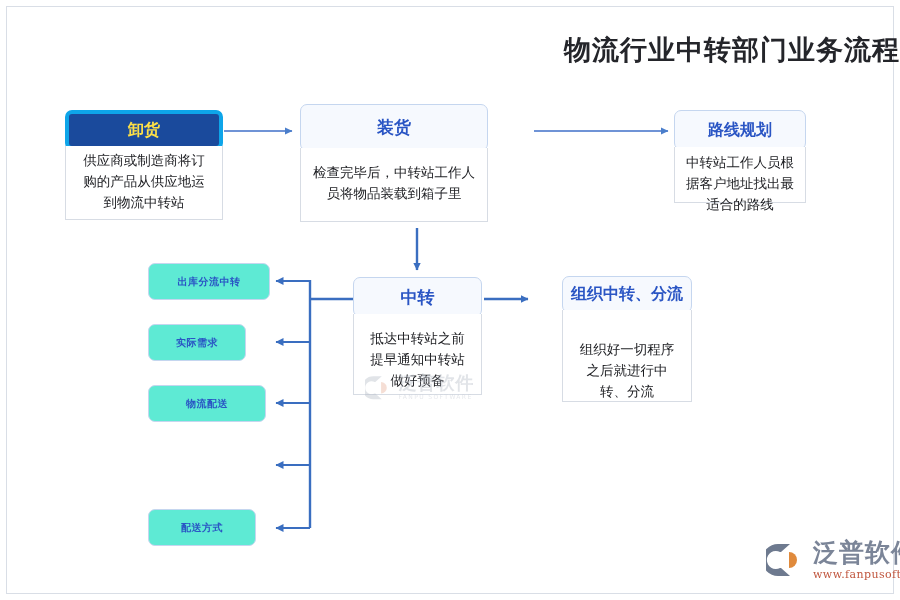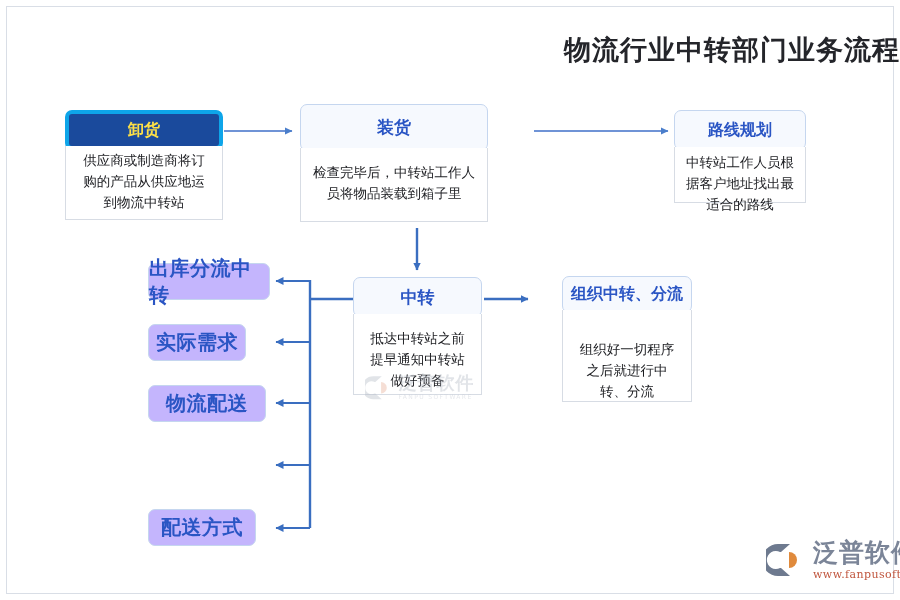--- a/index.html
+++ b/index.html
@@ -118,29 +118,29 @@
   
   .head-light {
     background: #f6f9fe;
     color: #2a55c4;
     border: 1px solid #c5d6ef;
   }
 
   
   .pill {
     position: absolute;
-    background: #c4b5fd;
+    background: #5eead4;
     border: 1px solid #c5d6ef;
     border-radius: 7px;
     display: flex;
     align-items: center;
     justify-content: center;
     color: #2a55c4;
     font-weight: 700;
-    font-size: 20px;
+    font-size: 10px;
     letter-spacing: 0.5px;
   }
 </style>
 </head>
 <body>
 
 <div id="canvas">
 
   <div id="frame"></div>
 

